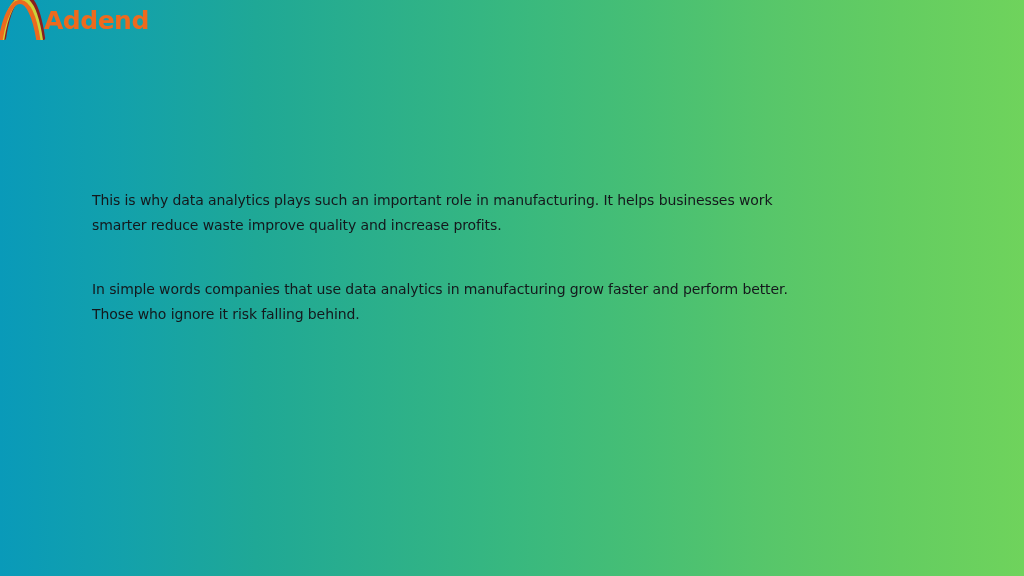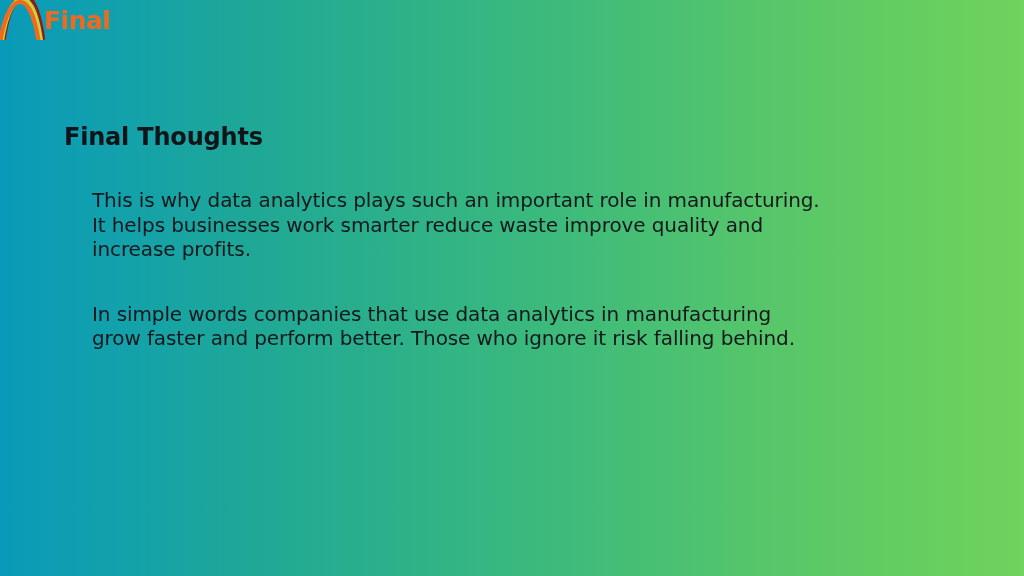--- a/index.html
+++ b/index.html
@@ -71,44 +71,43 @@
     white-space: nowrap;
   }
   .body-block {
     position: absolute;
     left: 92px;
     top: 188px;
     width: 730px;
   }
   .para {
     font-family: "DejaVu Sans", sans-serif;
-    font-size: 20px;
+    font-size: 14px;
     line-height: 24.5px;
     color: #14181c;
     letter-spacing: -0.1px;
     margin: 0;
   }
   .para + .para {
     margin-top: 40px;
   }
 </style>
 </head>
 <body>
 
 <div class="slide">
 
   <div class="logo">
     <svg class="logo-mark" viewBox="0 0 46 40" aria-hidden="true">
       <path d="M2 40 C 6 12, 14 -2, 22 -2 C 30 -2, 37 12, 41 40" fill="none" stroke="#8a1f1f" stroke-width="4.2" stroke-linecap="round" transform="translate(2,-2)"></path>
       <path d="M2 40 C 6 12, 14 -2, 22 -2 C 30 -2, 37 12, 41 40" fill="none" stroke="#c9d43a" stroke-width="4.2" stroke-linecap="round" transform="translate(0,1)"></path>
       <path d="M2 40 C 6 12, 14 -2, 22 -2 C 30 -2, 37 12, 41 40" fill="none" stroke="#ed6a1e" stroke-width="4.2" stroke-linecap="round" transform="translate(-2,4)"></path>
     </svg>
-    <span class="logo-word">Final</span>
+    <span class="logo-word">Addend</span>
   </div>
 
-  <div class="heading">Final Thoughts</div>
 
   <div class="body-block">
     <p class="para">This is why data analytics plays such an important role in manufacturing. It helps businesses work smarter reduce waste improve quality and increase profits.</p>
     <p class="para">In simple words companies that use data analytics in manufacturing grow faster and perform better. Those who ignore it risk falling behind.</p>
   </div>
 
 </div>
 
 </body></html>

